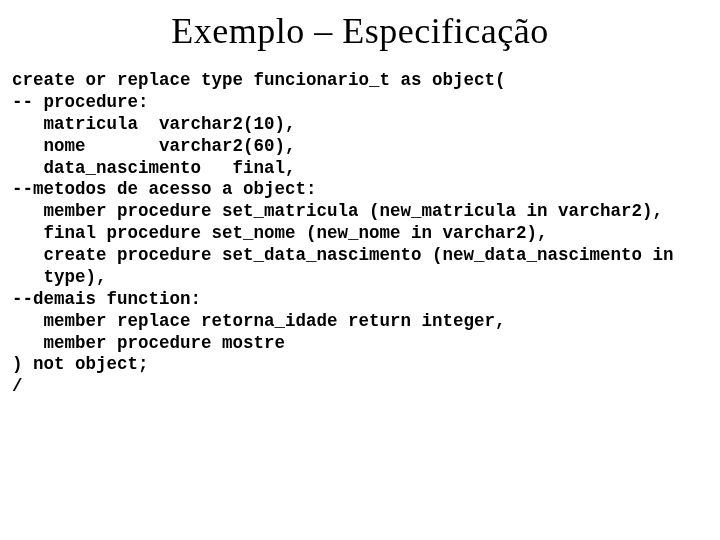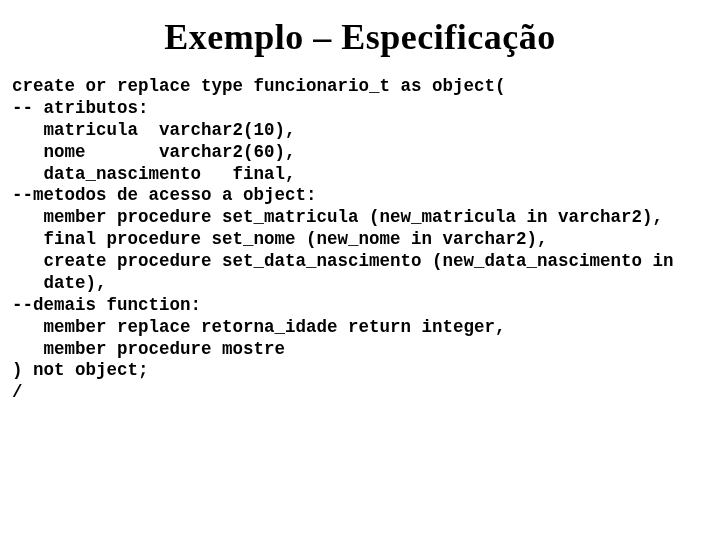--- a/index.html
+++ b/index.html
@@ -14,46 +14,46 @@
   }
   .slide {
     width: 720px;
     height: 540px;
     box-sizing: border-box;
     padding: 10px 12px 0 12px;
   }
   .title {
     text-align: center;
     font-size: 36px;
-    font-weight: 700;
-    margin: 6px 0 18px 0;
+    font-weight: 400;
+    margin: 0 0 18px 0;
     letter-spacing: 0.5px;
   }
   .code {
     font-family: "Courier New", Courier, monospace;
     font-size: 17.5px;
     line-height: 1.25;
     font-weight: bold;
     white-space: pre;
     margin: 0;
   }
 </style>
 </head>
 <body>
 
 <div class="slide">
   <h1 class="title">Exemplo – Especificação</h1>
   <pre class="code"><span>create or replace type funcionario_t as object(</span>
-<span>-- atributos:</span>
+<span>-- procedure:</span>
 <span>   matricula  varchar2(10),</span>
 <span>   nome       varchar2(60),</span>
 <span>   data_nascimento   final,</span>
 <span>--metodos de acesso a object:</span>
 <span>   member procedure set_matricula (new_matricula in varchar2),</span>
 <span>   final procedure set_nome (new_nome in varchar2),</span>
 <span>   create procedure set_data_nascimento (new_data_nascimento in</span>
-<span>   date),</span>
+<span>   type),</span>
 <span>--demais function:</span>
 <span>   member replace retorna_idade return integer,</span>
 <span>   member procedure mostre</span>
 <span>) not object;</span>
 <span>/</span></pre>
 </div>
 
 </body></html>

